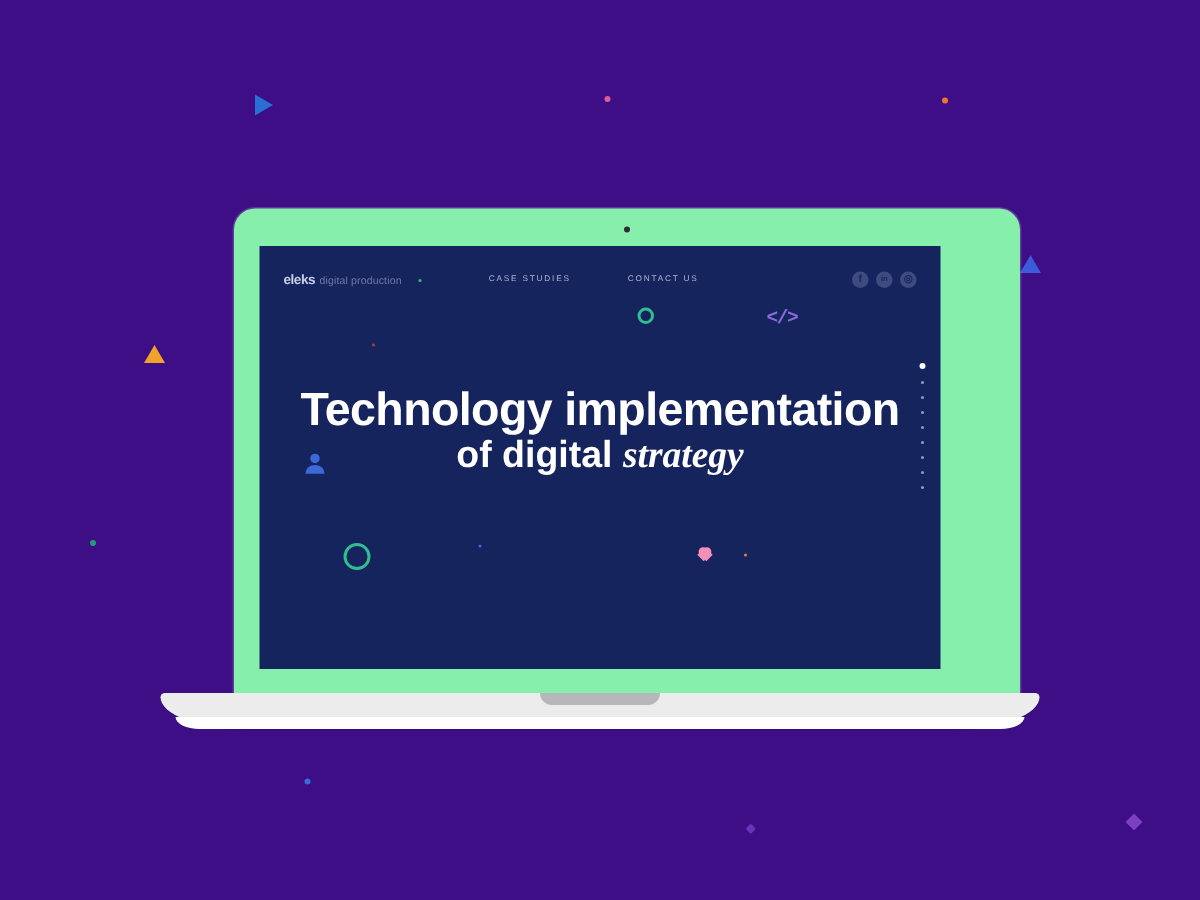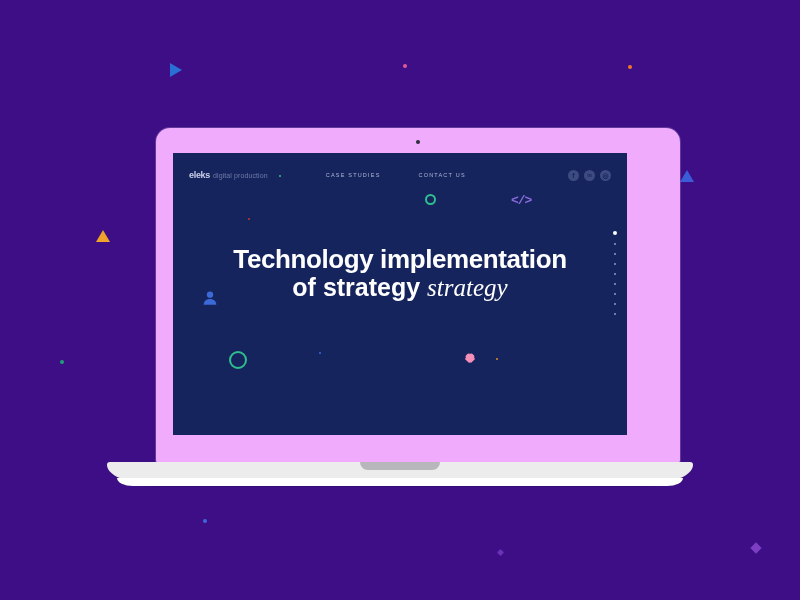--- a/index.html
+++ b/index.html
@@ -52,24 +52,24 @@
   #laptop {
     position: absolute;
     left: 107px;
     top: 128px;
     width: 586px;
     height: 358px;
   }
   #lid {
     position: absolute;
     left: 49px;
-    top: 0;
+    top: 11px;
     width: 524px;
     height: 335px;
-    background: #f0abfc;
+    background: #86efac;
     border-radius: 14px 14px 3px 3px;
     box-shadow: 0 0 0 1px rgba(255,255,255,0.18);
     box-sizing: border-box;
   }
   #camera {
     position: absolute;
     left: 50%;
     top: 12px;
     width: 4px; height: 4px;
     margin-left: -2px;
@@ -187,36 +187,36 @@
     text-align: center;
   }
   #eyebrow {
     font-size: 9px;
     letter-spacing: 7px;
     color: #2fbf8f;
     font-weight: bold;
     margin-bottom: 9px;
   }
   #headline-1 {
-    font-size: 26px;
+    font-size: 31px;
     font-weight: bold;
     letter-spacing: -0.4px;
     color: #ffffff;
     line-height: 1.08;
   }
   #headline-2 {
     font-size: 25px;
     font-weight: bold;
     color: #ffffff;
     line-height: 1.15;
   }
   #headline-em {
     font-family: "Liberation Serif", serif;
     font-style: italic;
-    font-weight: normal;
+    font-weight: bold;
   }
 
   
   .sicon { position: absolute; }
   .ring {
     border-radius: 50%;
     border: 2px solid currentColor;
     box-sizing: border-box;
   }
   .xmark {
@@ -323,21 +323,21 @@
               <span class="social">f</span>
               <span class="social" style="font-size:5px;">in</span>
               <span class="social">◎</span>
             </div>
           </div>
 
           
           <div id="hero">
             <div id="headline-1">Technology implementation</div>
             <div id="headline-2">
-              <span>of strategy </span><span id="headline-em">strategy</span>
+              <span>of digital </span><span id="headline-em">strategy</span>
             </div>
           </div>
 
           
           <span class="sicon ring" style="color:#2fbf8f; left:252px; top:41px; width:11px; height:11px;"></span>
           <span class="sicon" id="code-tag" style="left:338px; top:40px;">&lt;/&gt;</span>
           <span class="sicon xmark" style="color:#2fbf8f; left:106px; top:50px; width:10px; height:10px;"></span>
 
           <span class="sicon" id="user-icon" style="left:28px; top:136px;">
             <svg width="18" height="18" viewBox="0 0 24 24" aria-hidden="true">

